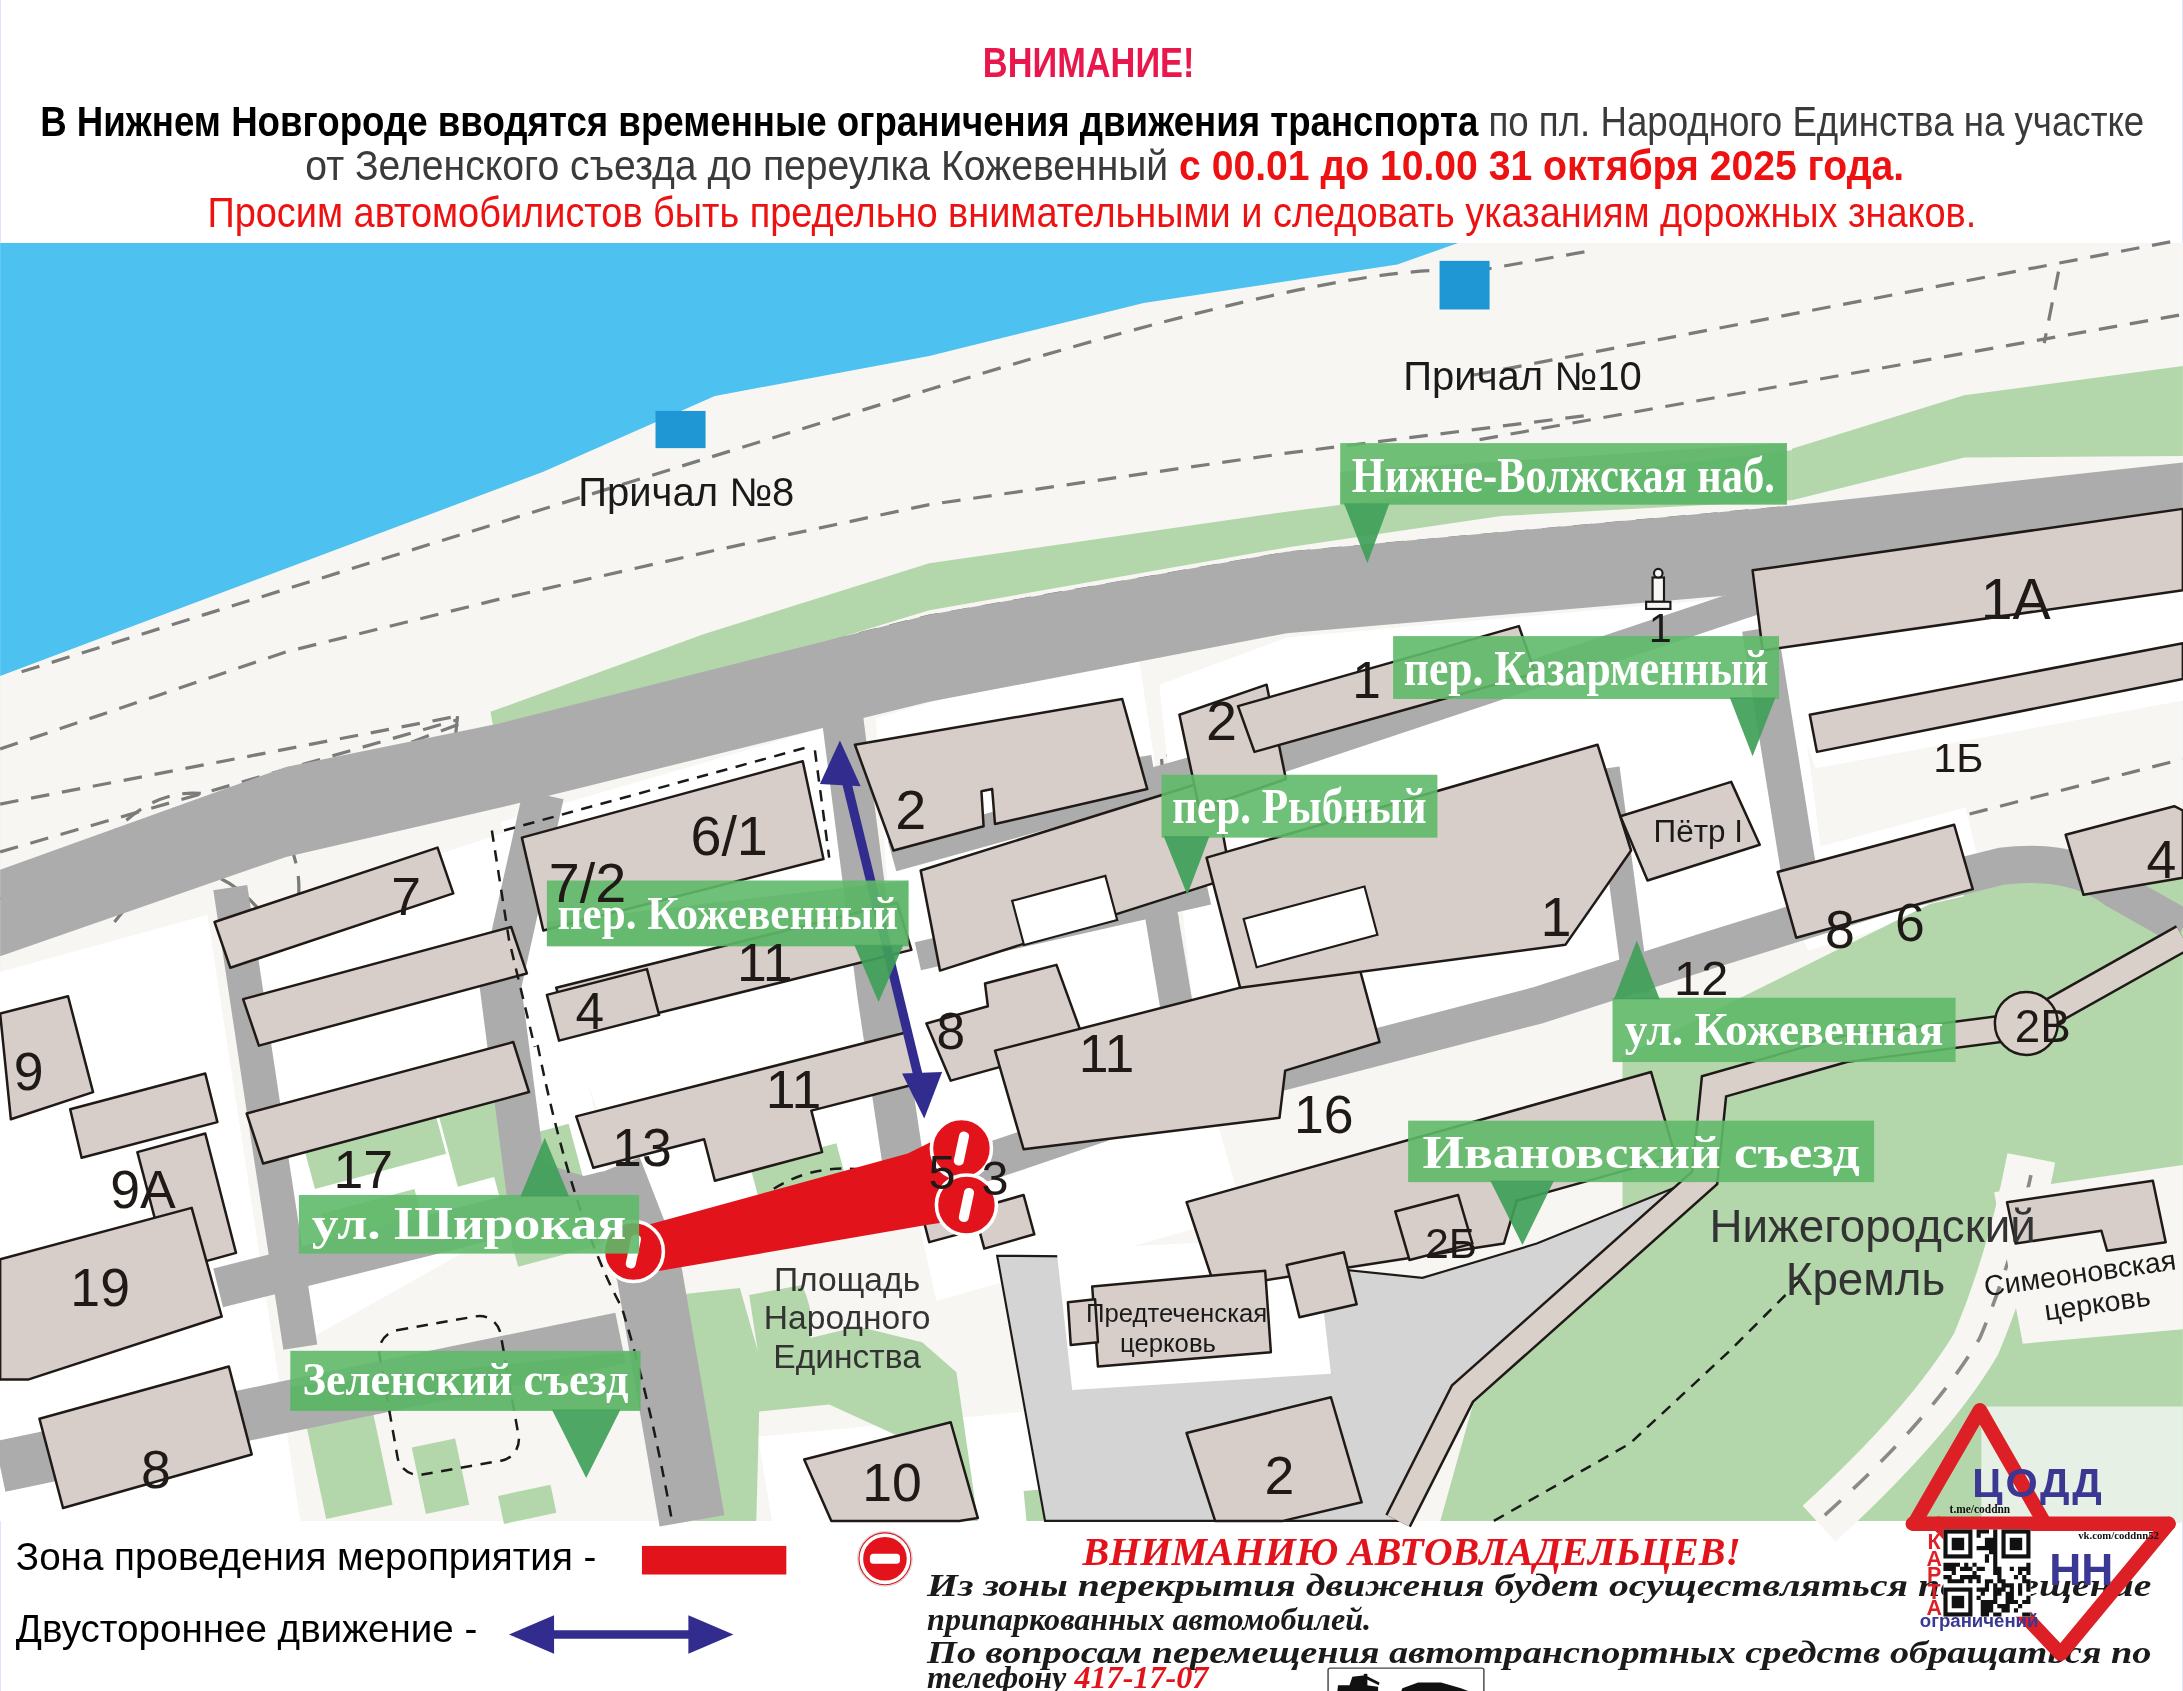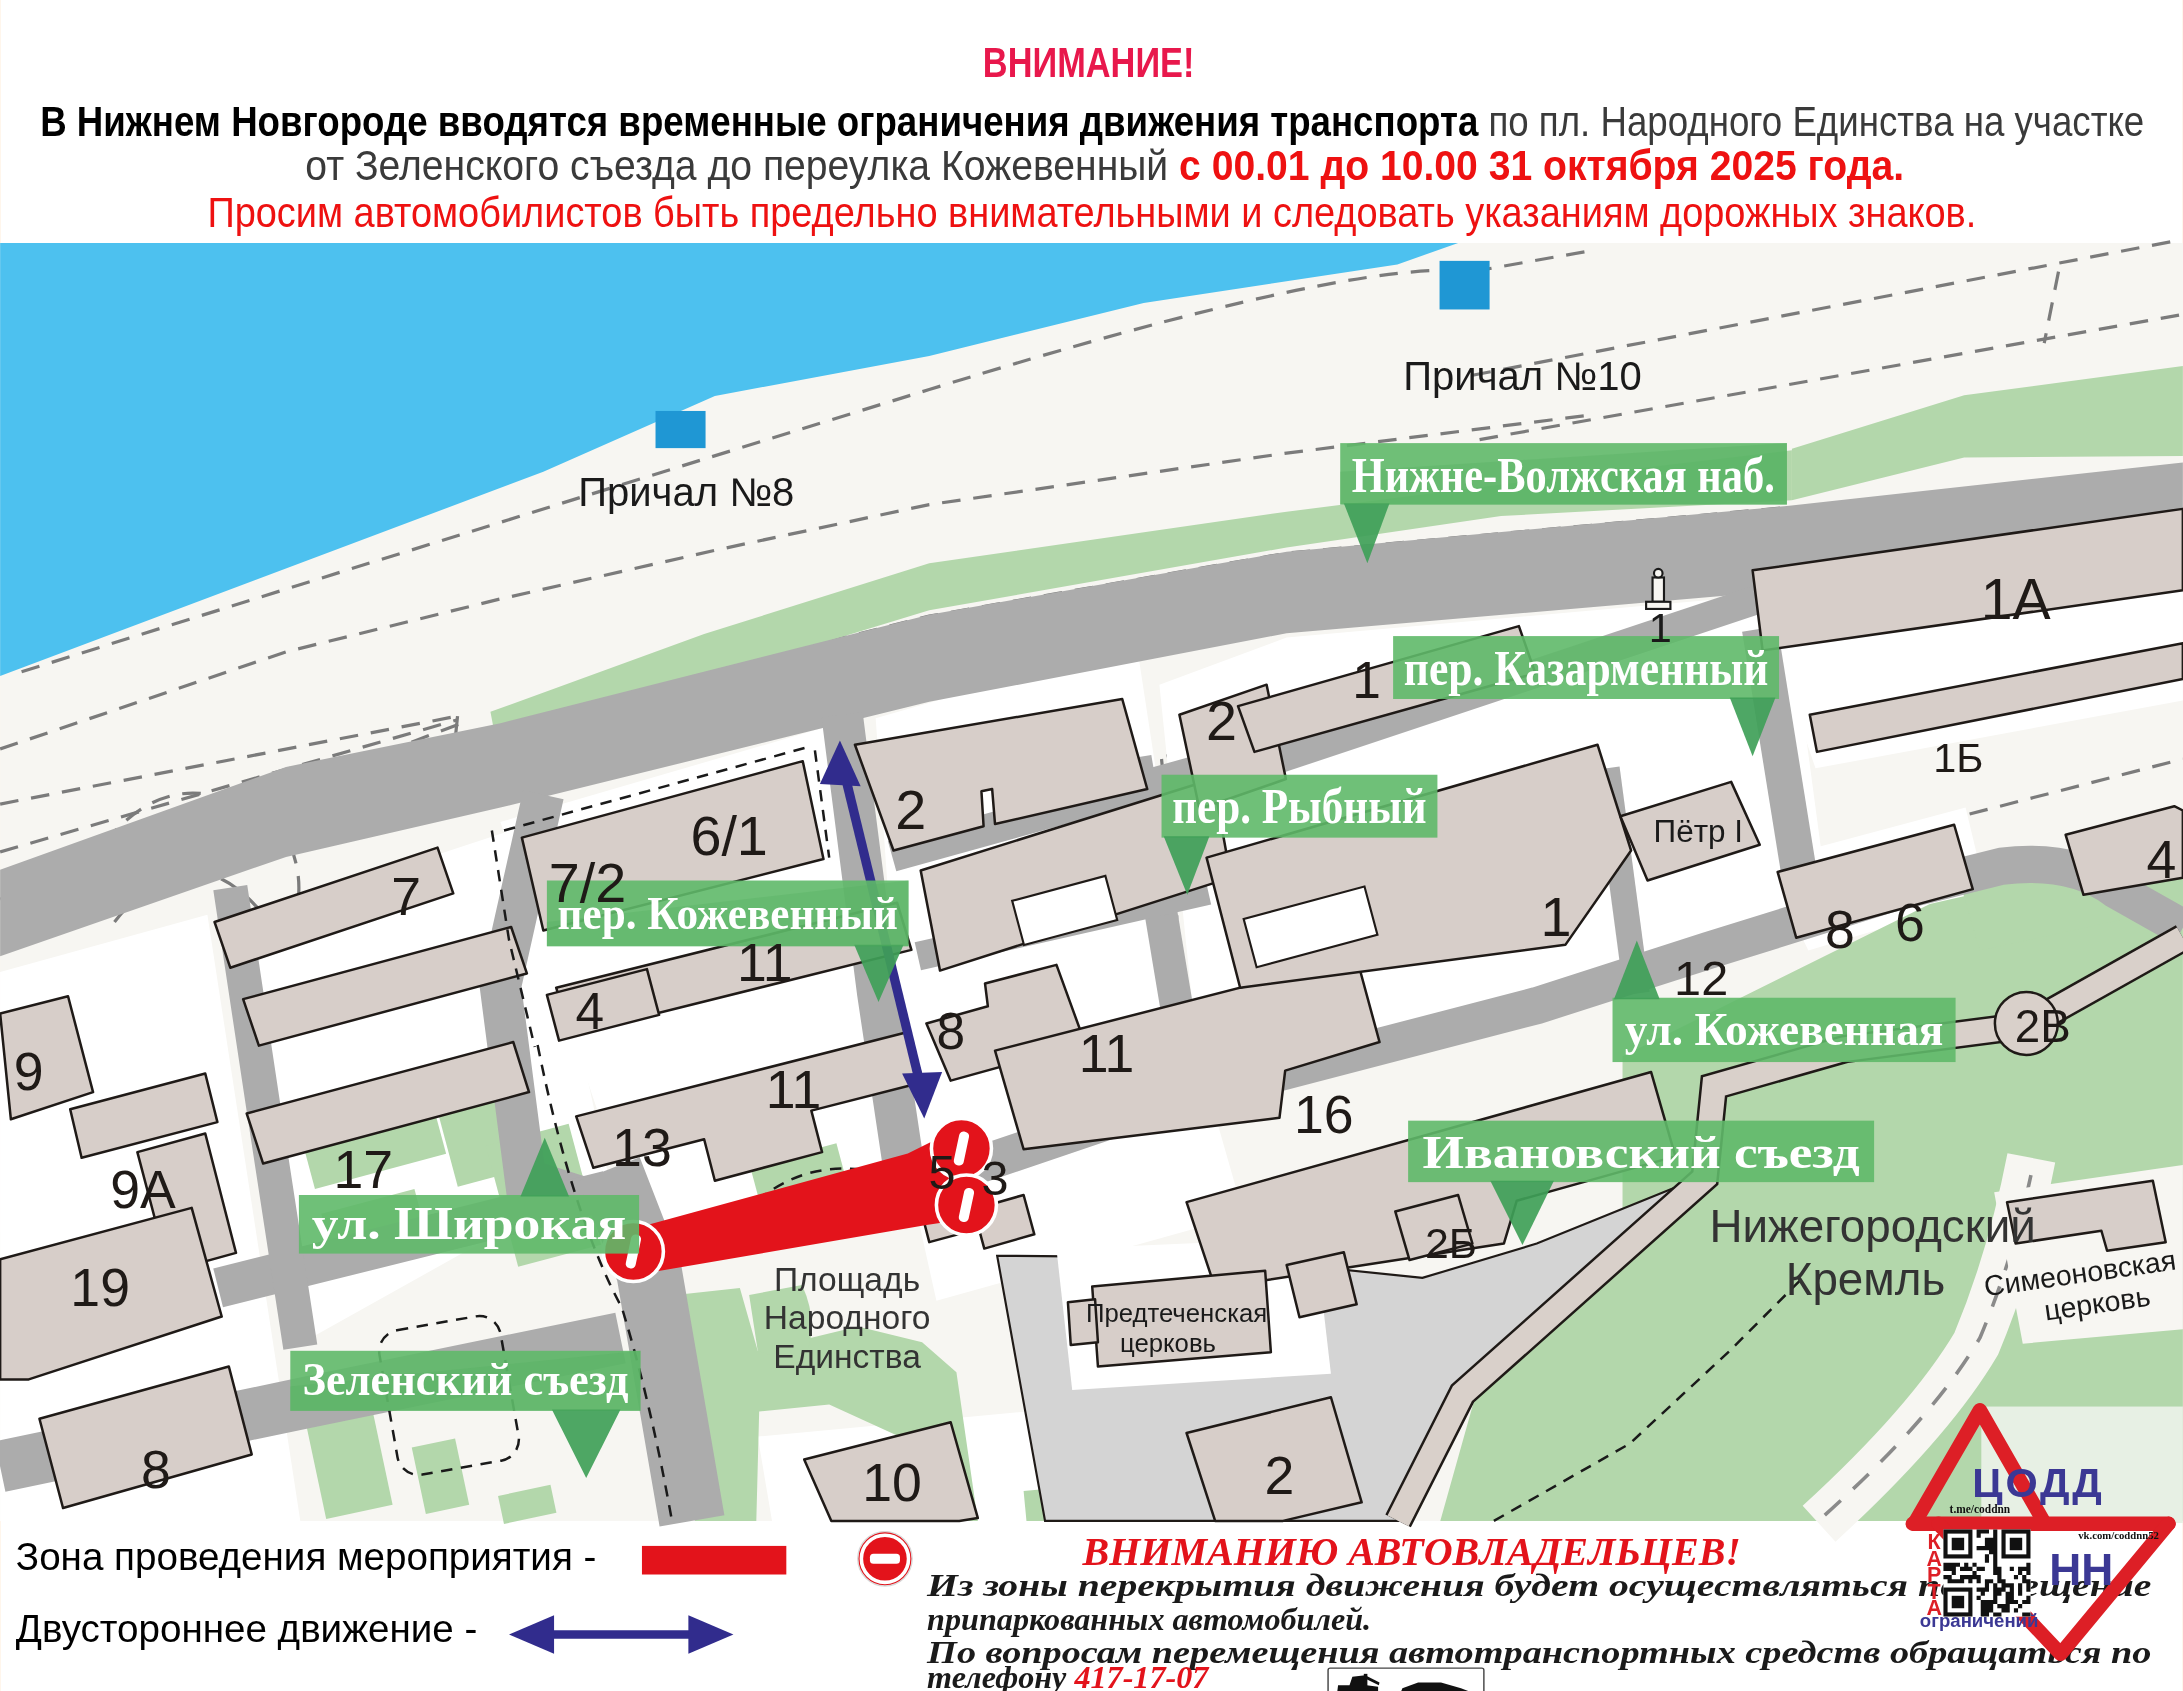--- a/index.html
+++ b/index.html
@@ -1,16 +1,16 @@
 <!DOCTYPE html>
 <html style="font-size:11.4px"><head>
 <meta charset="utf-8">
 <style>
 html,body{margin:0;padding:0;background:#fff;}
-#page{width:2183px;height:1691px;position:relative;background:#fdba74;overflow:hidden;}
+#page{width:2183px;height:1691px;position:relative;background:#1d4ed8;overflow:hidden;}
 text{font-family:"Liberation Sans",sans-serif;}
 .ser{font-family:"Liberation Serif",serif;}
 </style>
 </head>
 <body>
 <div id="page">
 <svg width="2183" height="1691" viewBox="0 0 3054 2366">
 
 <rect x="0" y="0" width="3054" height="2366" fill="#ffffff"></rect>
 

